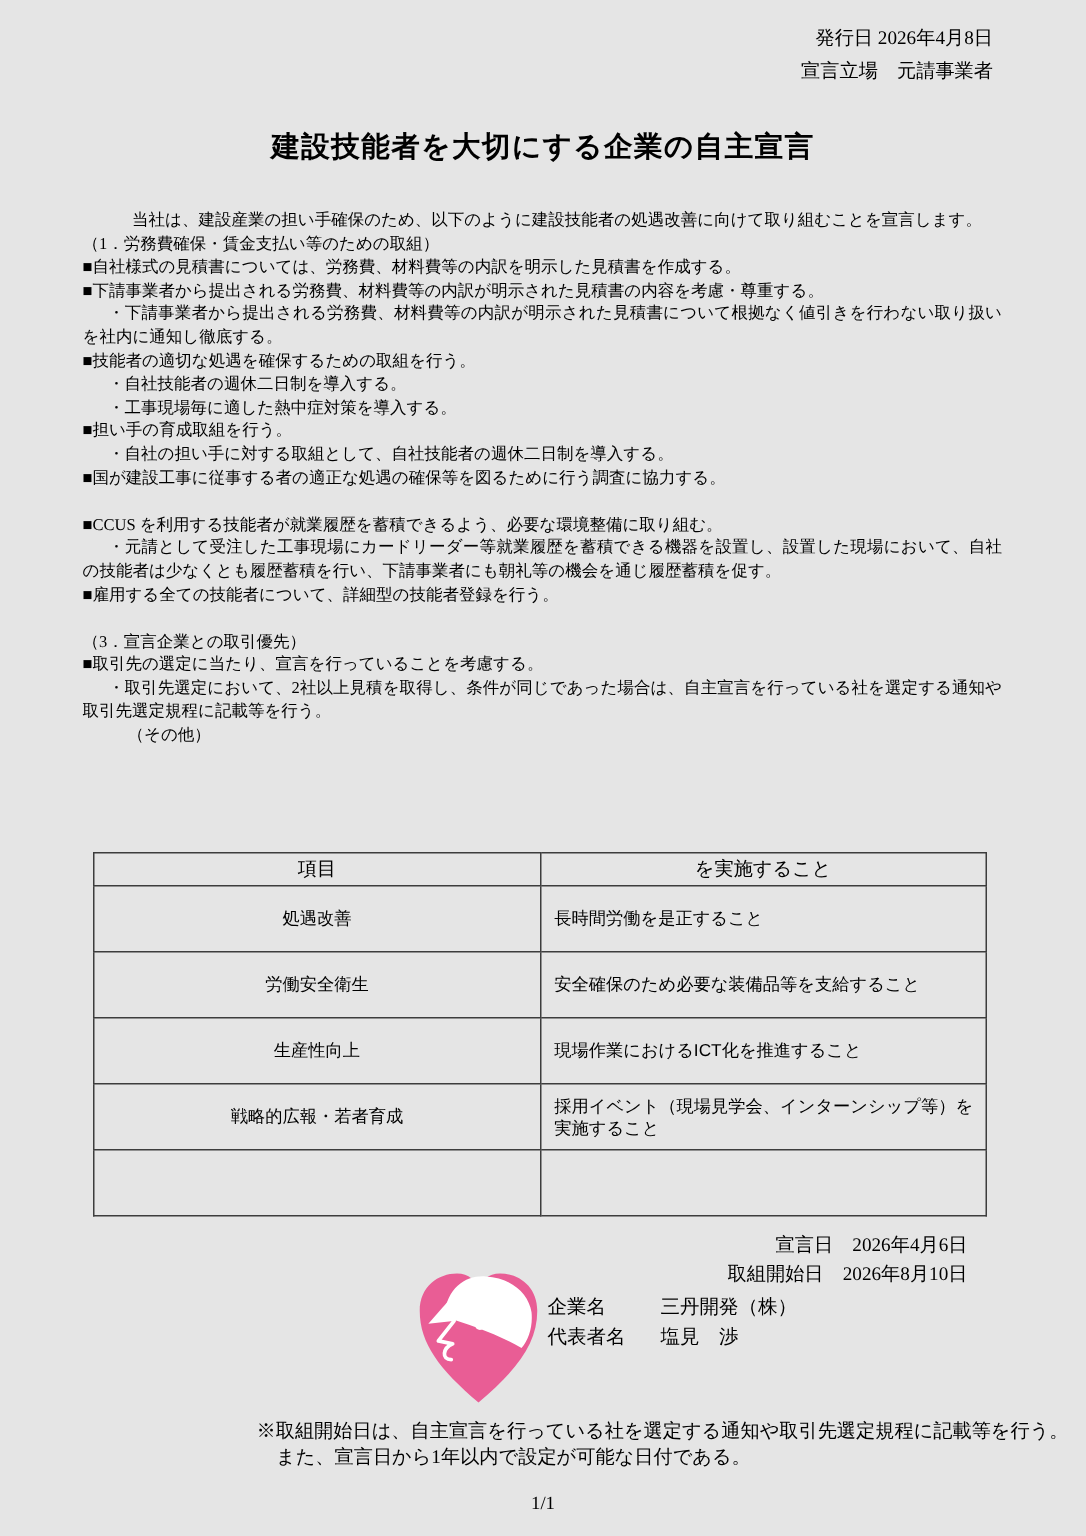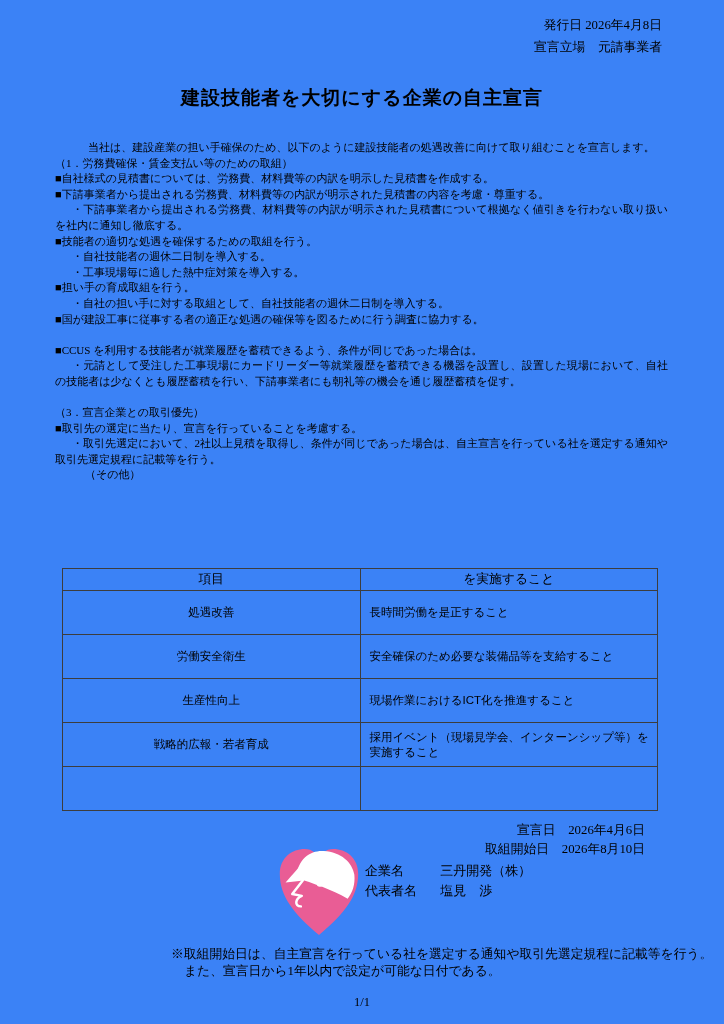--- a/index.html
+++ b/index.html
@@ -1,18 +1,18 @@
 <!DOCTYPE html>
 <html><head>
 <meta charset="utf-8">
 <style>
   * { margin:0; padding:0; box-sizing:border-box; }
   html,body { background:#888; }
   .page {
-    position:relative; width:724px; height:1024px; background:#3b82f6;
+    position:relative; width:724px; height:1024px; background:#e5e5e5;
     margin:0 auto; overflow:hidden; color:#000;
     font-family:"Liberation Serif","DejaVu Serif",serif;
   }
   .hdr {
     position:absolute; top:14px; right:62px; text-align:right;
     font-size:12.8px; line-height:22px;
   }
   .doc-title {
     position:absolute; top:85px; left:0; width:100%; text-align:center;
     font-size:19px; font-weight:bold;
@@ -83,22 +83,23 @@
       <p class="ind1">・下請事業者から提出される労務費、材料費等の内訳が明示された見積書について根拠なく値引きを行わない取り扱いを社内に通知し徹底する。</p>
       <p>■技能者の適切な処遇を確保するための取組を行う。</p>
       <p class="ind1">・自社技能者の週休二日制を導入する。</p>
       <p class="ind1">・工事現場毎に適した熱中症対策を導入する。</p>
       <p>■担い手の育成取組を行う。</p>
       <p class="ind1">・自社の担い手に対する取組として、自社技能者の週休二日制を導入する。</p>
       <p>■国が建設工事に従事する者の適正な処遇の確保等を図るために行う調査に協力する。</p>
     </div>
 
     <div class="sec-gap">
-      <p>■CCUS を利用する技能者が就業履歴を蓄積できるよう、条件が同じであった場合は。</p>
+      <p>■CCUS を利用する技能者が就業履歴を蓄積できるよう、必要な環境整備に取り組む。</p>
       <p class="ind1">・元請として受注した工事現場にカードリーダー等就業履歴を蓄積できる機器を設置し、設置した現場において、自社の技能者は少なくとも履歴蓄積を行い、下請事業者にも朝礼等の機会を通じ履歴蓄積を促す。</p>
+      <p>■雇用する全ての技能者について、詳細型の技能者登録を行う。</p>
     </div>
 
     <div class="sec-gap">
       <p>（3．宣言企業との取引優先）</p>
       <p>■取引先の選定に当たり、宣言を行っていることを考慮する。</p>
       <p class="ind1">・取引先選定において、2社以上見積を取得し、条件が同じであった場合は、自主宣言を行っている社を選定する通知や取引先選定規程に記載等を行う。</p>
     </div>
 
     <p class="other-label">（その他）</p>
   </div>

